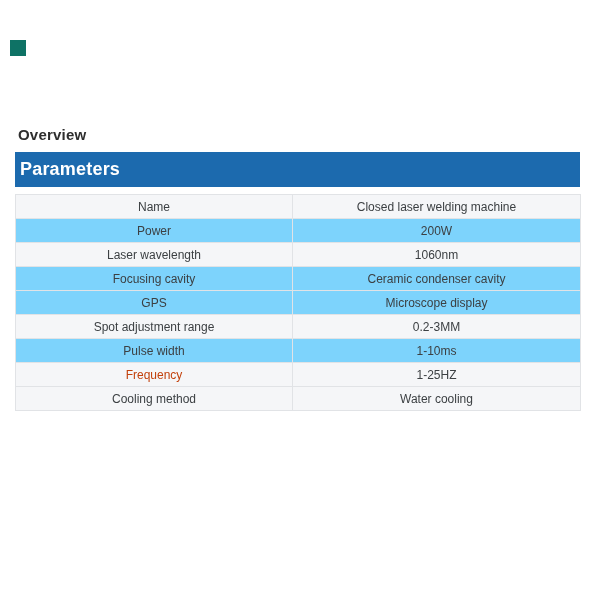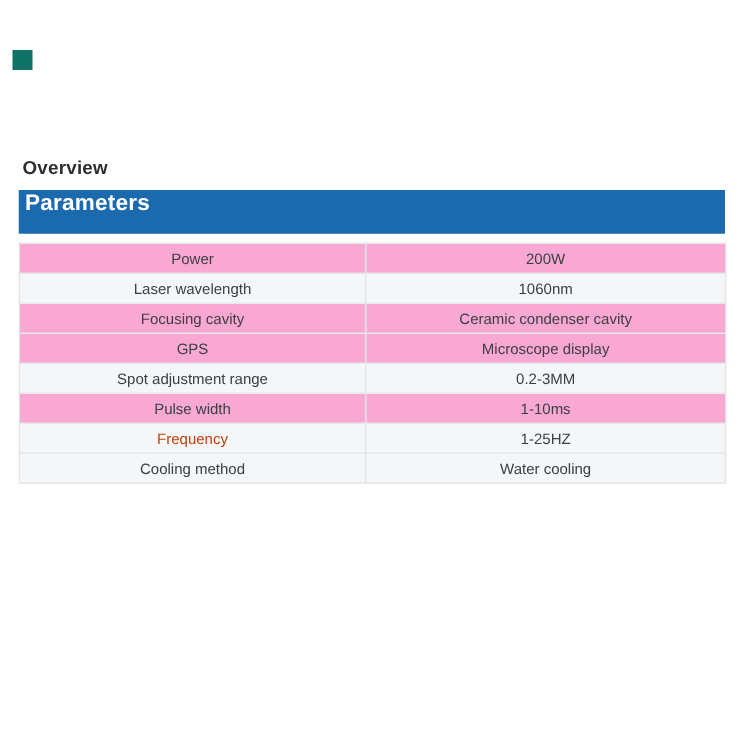--- a/index.html
+++ b/index.html
@@ -33,21 +33,21 @@
     letter-spacing: 0.2px;
   }
   .param-header-bar {
     position: absolute;
     left: 15px;
     top: 152px;
     width: 565px;
     height: 35px;
     box-sizing: border-box;
     display: flex;
-    align-items: flex-start;
+    align-items: center;
     padding-left: 5px;
   }
   .param-header-label {
     font-size: 18px;
     font-weight: bold;
     color: #ffffff;
     letter-spacing: 0.2px;
   }
   .spec-table {
     position: absolute;
@@ -62,41 +62,45 @@
     box-sizing: border-box;
     padding: 0 6px;
     text-align: center;
     vertical-align: middle;
     font-size: 12px;
     border: 1px solid #e1e3e6;
     white-space: nowrap;
     overflow: hidden;
   }
   .spec-table tr.alt td { background: #f5f6f8; }
-  .spec-table tr.plain td { background: #f9a8d4; }
+  .spec-table tr.plain td { background: #7dd3fc; }
 </style>
 </head>
 <body>
 
 <div class="page">
 
   <div class="accent-square" style="background: rgb(14, 114, 101);"></div>
 
   <h2 class="overview-heading">Overview</h2>
 
   <div class="param-header-bar" style="background: rgb(28, 106, 174);">
     <span class="param-header-label" style="color: rgb(255, 255, 255);">Parameters</span>
   </div>
 
   <table class="spec-table">
     <colgroup>
       <col style="width: 277px">
       <col style="width: 288px">
     </colgroup>
     <tbody id="spec-body">
+        <tr class="alt">
+          <td style="color: rgb(60, 64, 67);">Name</td>
+          <td style="color: rgb(60, 64, 67);">Closed laser welding machine</td>
+        </tr>
         <tr class="plain">
           <td style="color: rgb(60, 64, 67);">Power</td>
           <td style="color: rgb(60, 64, 67);">200W</td>
         </tr>
         <tr class="alt">
           <td style="color: rgb(60, 64, 67);">Laser wavelength</td>
           <td style="color: rgb(60, 64, 67);">1060nm</td>
         </tr>
         <tr class="plain">
           <td style="color: rgb(60, 64, 67);">Focusing cavity</td>

